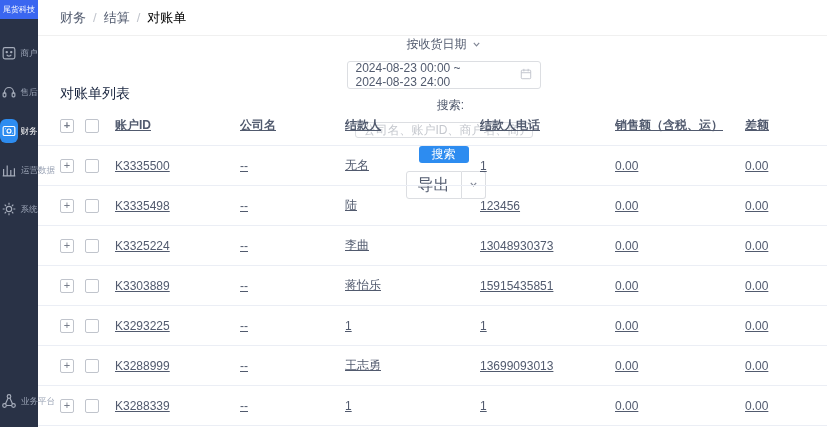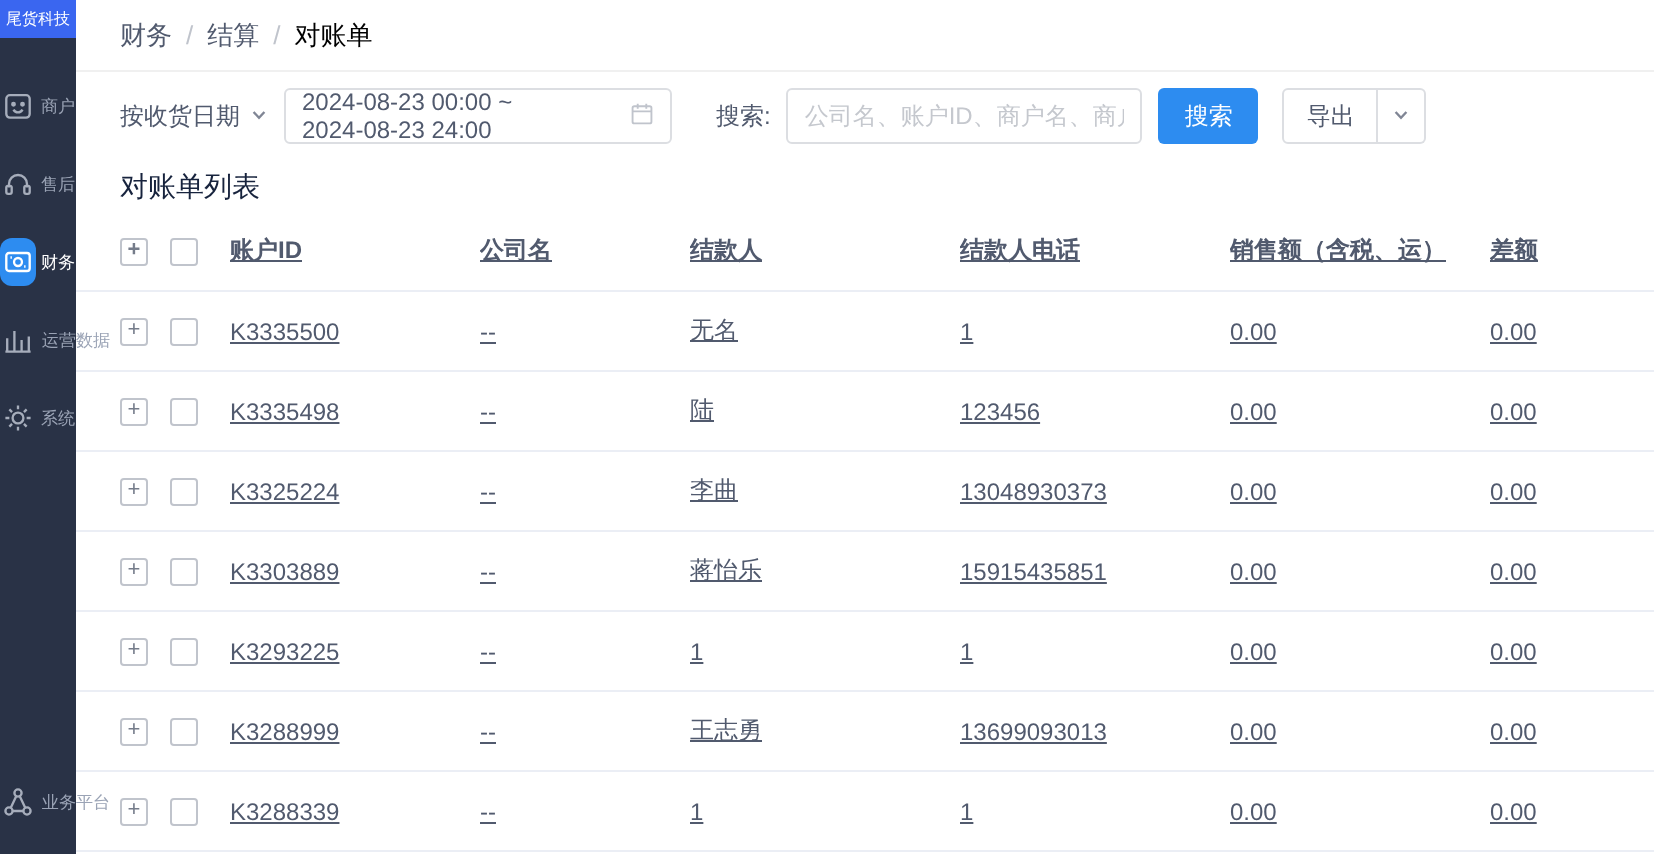--- a/index.html
+++ b/index.html
@@ -24,34 +24,34 @@
 
   
   .main { flex:1; display:flex; flex-direction:column; background:#fff; min-width:0; }
   .breadcrumb { height:36px; display:flex; align-items:center; padding-left:22px; gap:7px;
                 font-size:13px; border-bottom:1px solid #f0f0f0; }
   .bc-item { color:#515a6e; cursor:pointer; }
   .bc-item.current { color:#000000; }
   .bc-sep { color:#c0c4cc; }
 
   .filter-bar { height:44px; display:flex; align-items:center; padding-left:22px; gap:8px;
-                font-size:12px; color:#515a6e; }
+                font-size:12px; color:#515a6e;flex-direction:column; }
   .date-type { display:flex; align-items:center; gap:5px; cursor:pointer; }
   .date-input { width:194px; height:28px; border:1px solid #dcdee2; border-radius:3px;
                 display:flex; align-items:center; justify-content:space-between; padding:0 8px;
                 font-size:12px; color:#515a6e; cursor:pointer;gap:44px; }
   .search-label { margin-left:14px; }
   .search-input { width:178px; height:28px; border:1px solid #dcdee2; border-radius:3px;
                   padding:0 8px; font-size:12px; color:#515a6e; outline:none; }
   .search-input::placeholder { color:#c5c8ce; }
   .btn-primary { height:28px; padding:0 13px; background:#2d8cf0; color:#fff; border:none;
                  border-radius:3px; font-size:12px; cursor:pointer; }
   .export-group { display:flex; margin-left:4px; }
   .btn-export { height:28px; padding:0 11px; background:#fff; border:1px solid #dcdee2;
-                border-radius:3px 0 0 3px; font-size:12px; color:#515a6e; cursor:pointer; }
+                border-radius:3px 0 0 3px; font-size:16px; color:#515a6e; cursor:pointer; }
   .btn-export-caret { height:28px; width:24px; background:#fff; border:1px solid #dcdee2;
                       border-left:none; border-radius:0 3px 3px 0; display:flex;
                       align-items:center; justify-content:center; cursor:pointer; }
 
   .section-title { height:26px; line-height:26px; padding-left:22px; font-size:14px; color:#17233d; }
 
   .table { flex:1; }
   .trow { display:grid; grid-template-columns:25px 30px 125px 105px 135px 135px 130px 1fr;
           align-items:center; height:40px; padding:0 16px 0 22px;
           border-bottom:1px solid #ebeef5; font-size:12px; color:#515a6e; }

